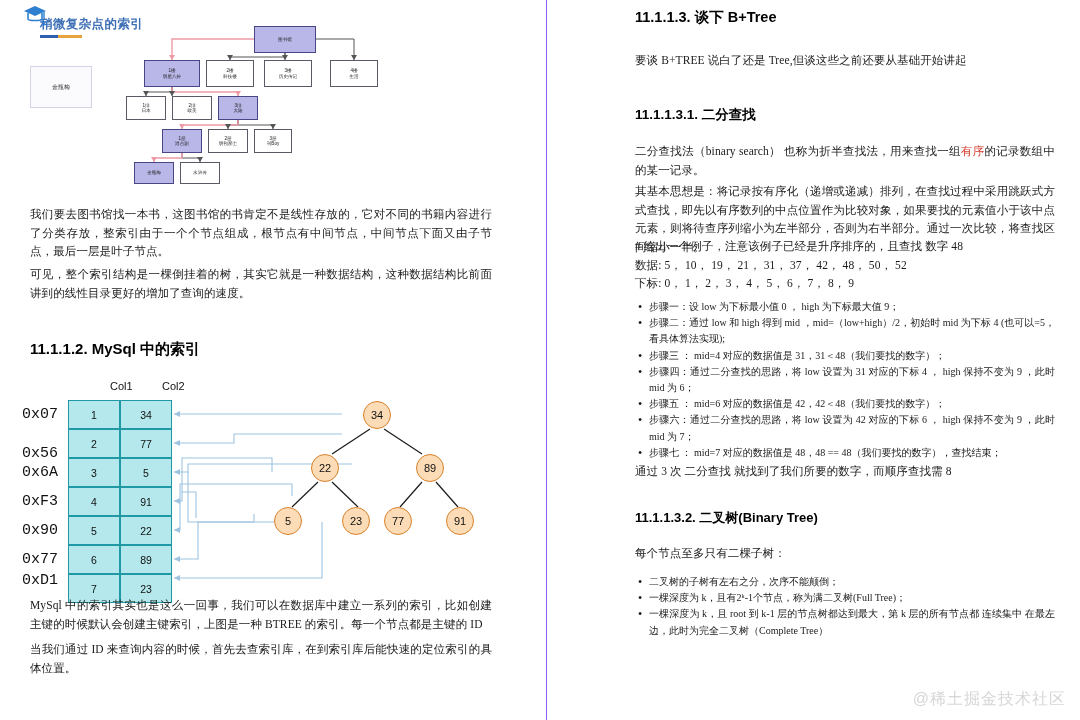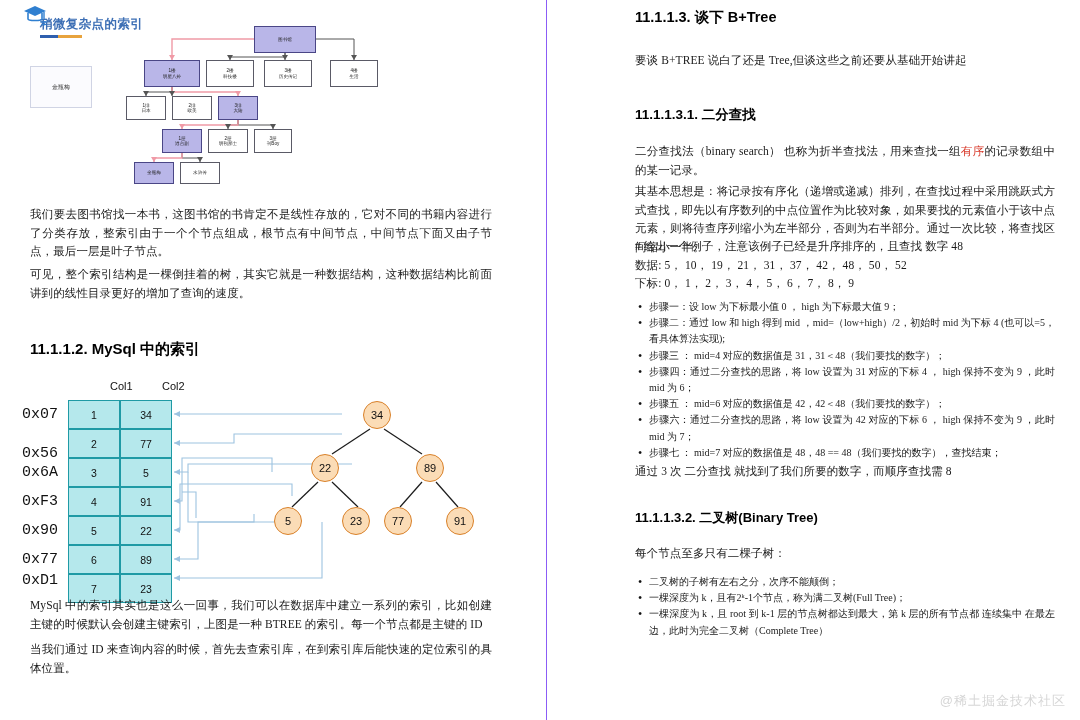--- a/index.html
+++ b/index.html
@@ -100,21 +100,21 @@
     font-size:10px; line-height:1.62; color:#1a1a1a; text-align:justify;
   }
   ul.bul li:before {
     content:"•"; position:absolute; left:1px; top:-1px; font-size:12px; color:#111;
   }
   .red { color:#d83a2b; }
 
   #watermark {
     position:absolute; right:14px; bottom:10px;
     font-family:"Liberation Sans","DejaVu Sans",sans-serif;
-    font-size:13px; color:#d6d6d6; letter-spacing:1px;
+    font-size:16px; color:#d6d6d6; letter-spacing:1px;
   }
 </style>
 </head>
 <body>
 
 <div class="page" id="left-page">
 
   <div id="slide">
     <div id="slide-title">稍微复杂点的索引</div>
     <div id="slide-rule"></div>

